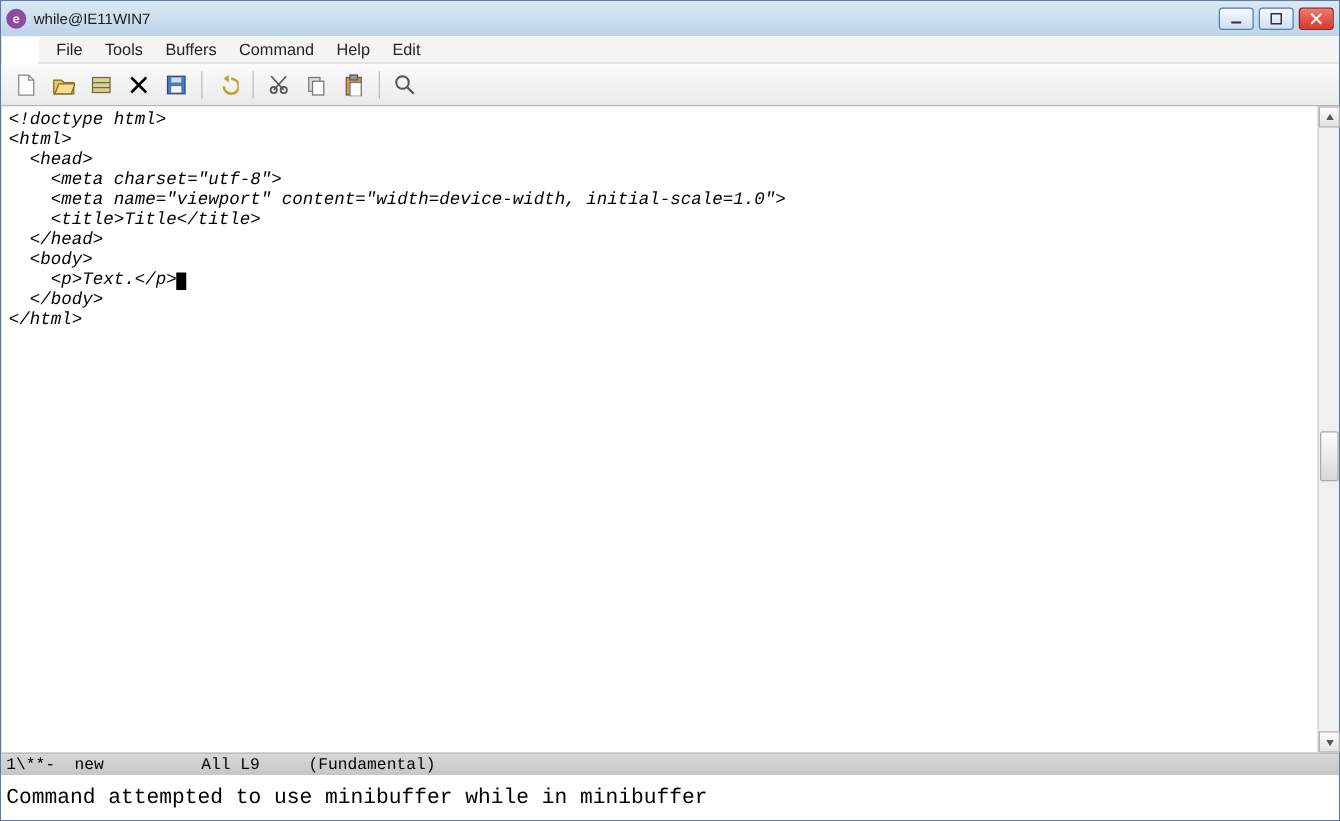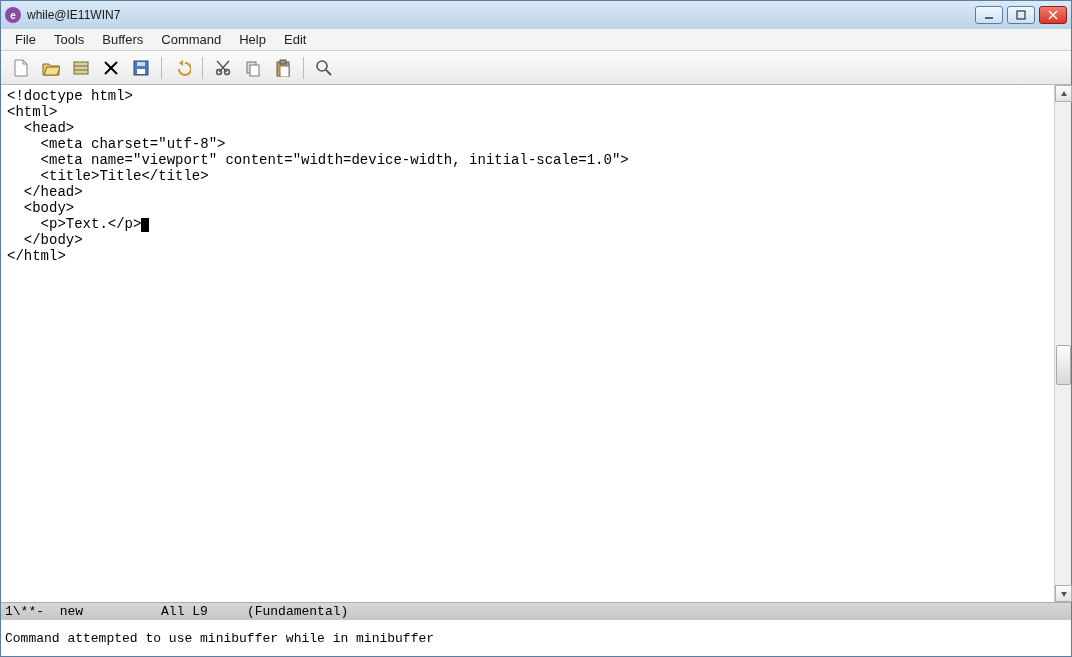--- a/index.html
+++ b/index.html
@@ -8,40 +8,40 @@
   
   .titlebar { height:28px; background:linear-gradient(#dbe9f6,#bcd3e8); display:flex; align-items:center; padding:0 4px; }
   .titlebar .app-icon { width:16px; height:16px; border-radius:50%; background:#8a4ba0; color:#fff; display:flex; align-items:center; justify-content:center; font-size:10px; font-weight:bold; margin-right:6px;}
   .titlebar .title { font-size:12px; color:#1a1a1a; }
   .titlebar .spacer { flex:1; }
   .win-btns { display:flex; gap:4px; }
   .win-btn { width:28px; height:18px; border:1px solid #5a7ea3; border-radius:3px; background:linear-gradient(#f4f9ff,#cde0f2); display:flex; align-items:center; justify-content:center; font-size:10px; cursor:default;}
   .win-btn.close { background:linear-gradient(#f17b6a,#d9372c); color:#fff; border-color:#902014;}
   .win-btn svg { width:10px; height:10px; }
   
-  .menubar { height:22px; background:#f4f4f4; border-bottom:1px solid #cfcfcf; display:flex; align-items:center; padding:0 6px; font-size:13px; color:#222; gap:2px;}
+  .menubar { height:22px; background:#f4f4f4; border-bottom:1px solid #cfcfcf; display:flex; align-items:center; padding:0 6px; font-size:13px; color:#222; gap:2px;margin-left:30px;}
   .menu-item { padding:2px 8px; cursor:default; }
   
   .toolbar { height:34px; background:linear-gradient(#fbfbfb,#eaeaea); border-bottom:1px solid #b8b8b8; display:flex; align-items:center; padding:0 6px; gap:2px;}
   .tool-btn { width:28px; height:26px; display:flex; align-items:center; justify-content:center; cursor:default; border-radius:3px;}
   .tool-sep { width:1px; height:22px; background:#bbb; margin:0 4px; }
   .tool-btn svg { width:18px; height:18px; }
   
-  .editor-wrap { flex:1; display:flex; min-height:0; }
+  .editor-wrap { flex:1; display:flex; min-height:0;font-style:italic; }
   .editor { flex:1; font-family:"Courier New",monospace; font-size:14px; line-height:16px; color:#000; padding:3px 6px; white-space:pre; overflow:hidden; position:relative;}
   .cursor-block { display:inline-block; width:8px; height:14px; background:#000; vertical-align:text-bottom;}
   .scrollbar { width:17px; background:#f0f0f0; border-left:1px solid #cfcfcf; position:relative;}
   .sb-arrow { width:17px; height:17px; background:linear-gradient(#fdfdfd,#e2e2e2); border:1px solid #b0b0b0; display:flex; align-items:center; justify-content:center; position:absolute; left:0;}
   .sb-arrow.up { top:0; }
   .sb-arrow.down { bottom:0; }
   .sb-thumb { position:absolute; left:1px; width:15px; top:260px; height:40px; background:linear-gradient(#fdfdfd,#d8d8d8); border:1px solid #a9a9a9; border-radius:2px;}
   
   .modeline { height:18px; background:linear-gradient(#d8d8d8,#c6c6c6); border-top:1px solid #acacac; font-family:"Courier New",monospace; font-size:13px; color:#000; display:flex; align-items:center; padding:0 4px; gap:0; white-space:pre;}
   
-  .minibuffer { height:35px; background:#fff; font-family:"Courier New",monospace; font-size:13px; color:#000; padding:18px 4px; display:flex; align-items:center;}
+  .minibuffer { height:35px; background:#fff; font-family:"Courier New",monospace; font-size:17px; color:#000; padding:18px 4px; display:flex; align-items:center;}
 </style>
 </head>
 <body>
 
 <div class="window">
 
   <div class="titlebar">
     <div class="app-icon">e</div>
     <div class="title">while@IE11WIN7</div>
     <div class="spacer"></div>

